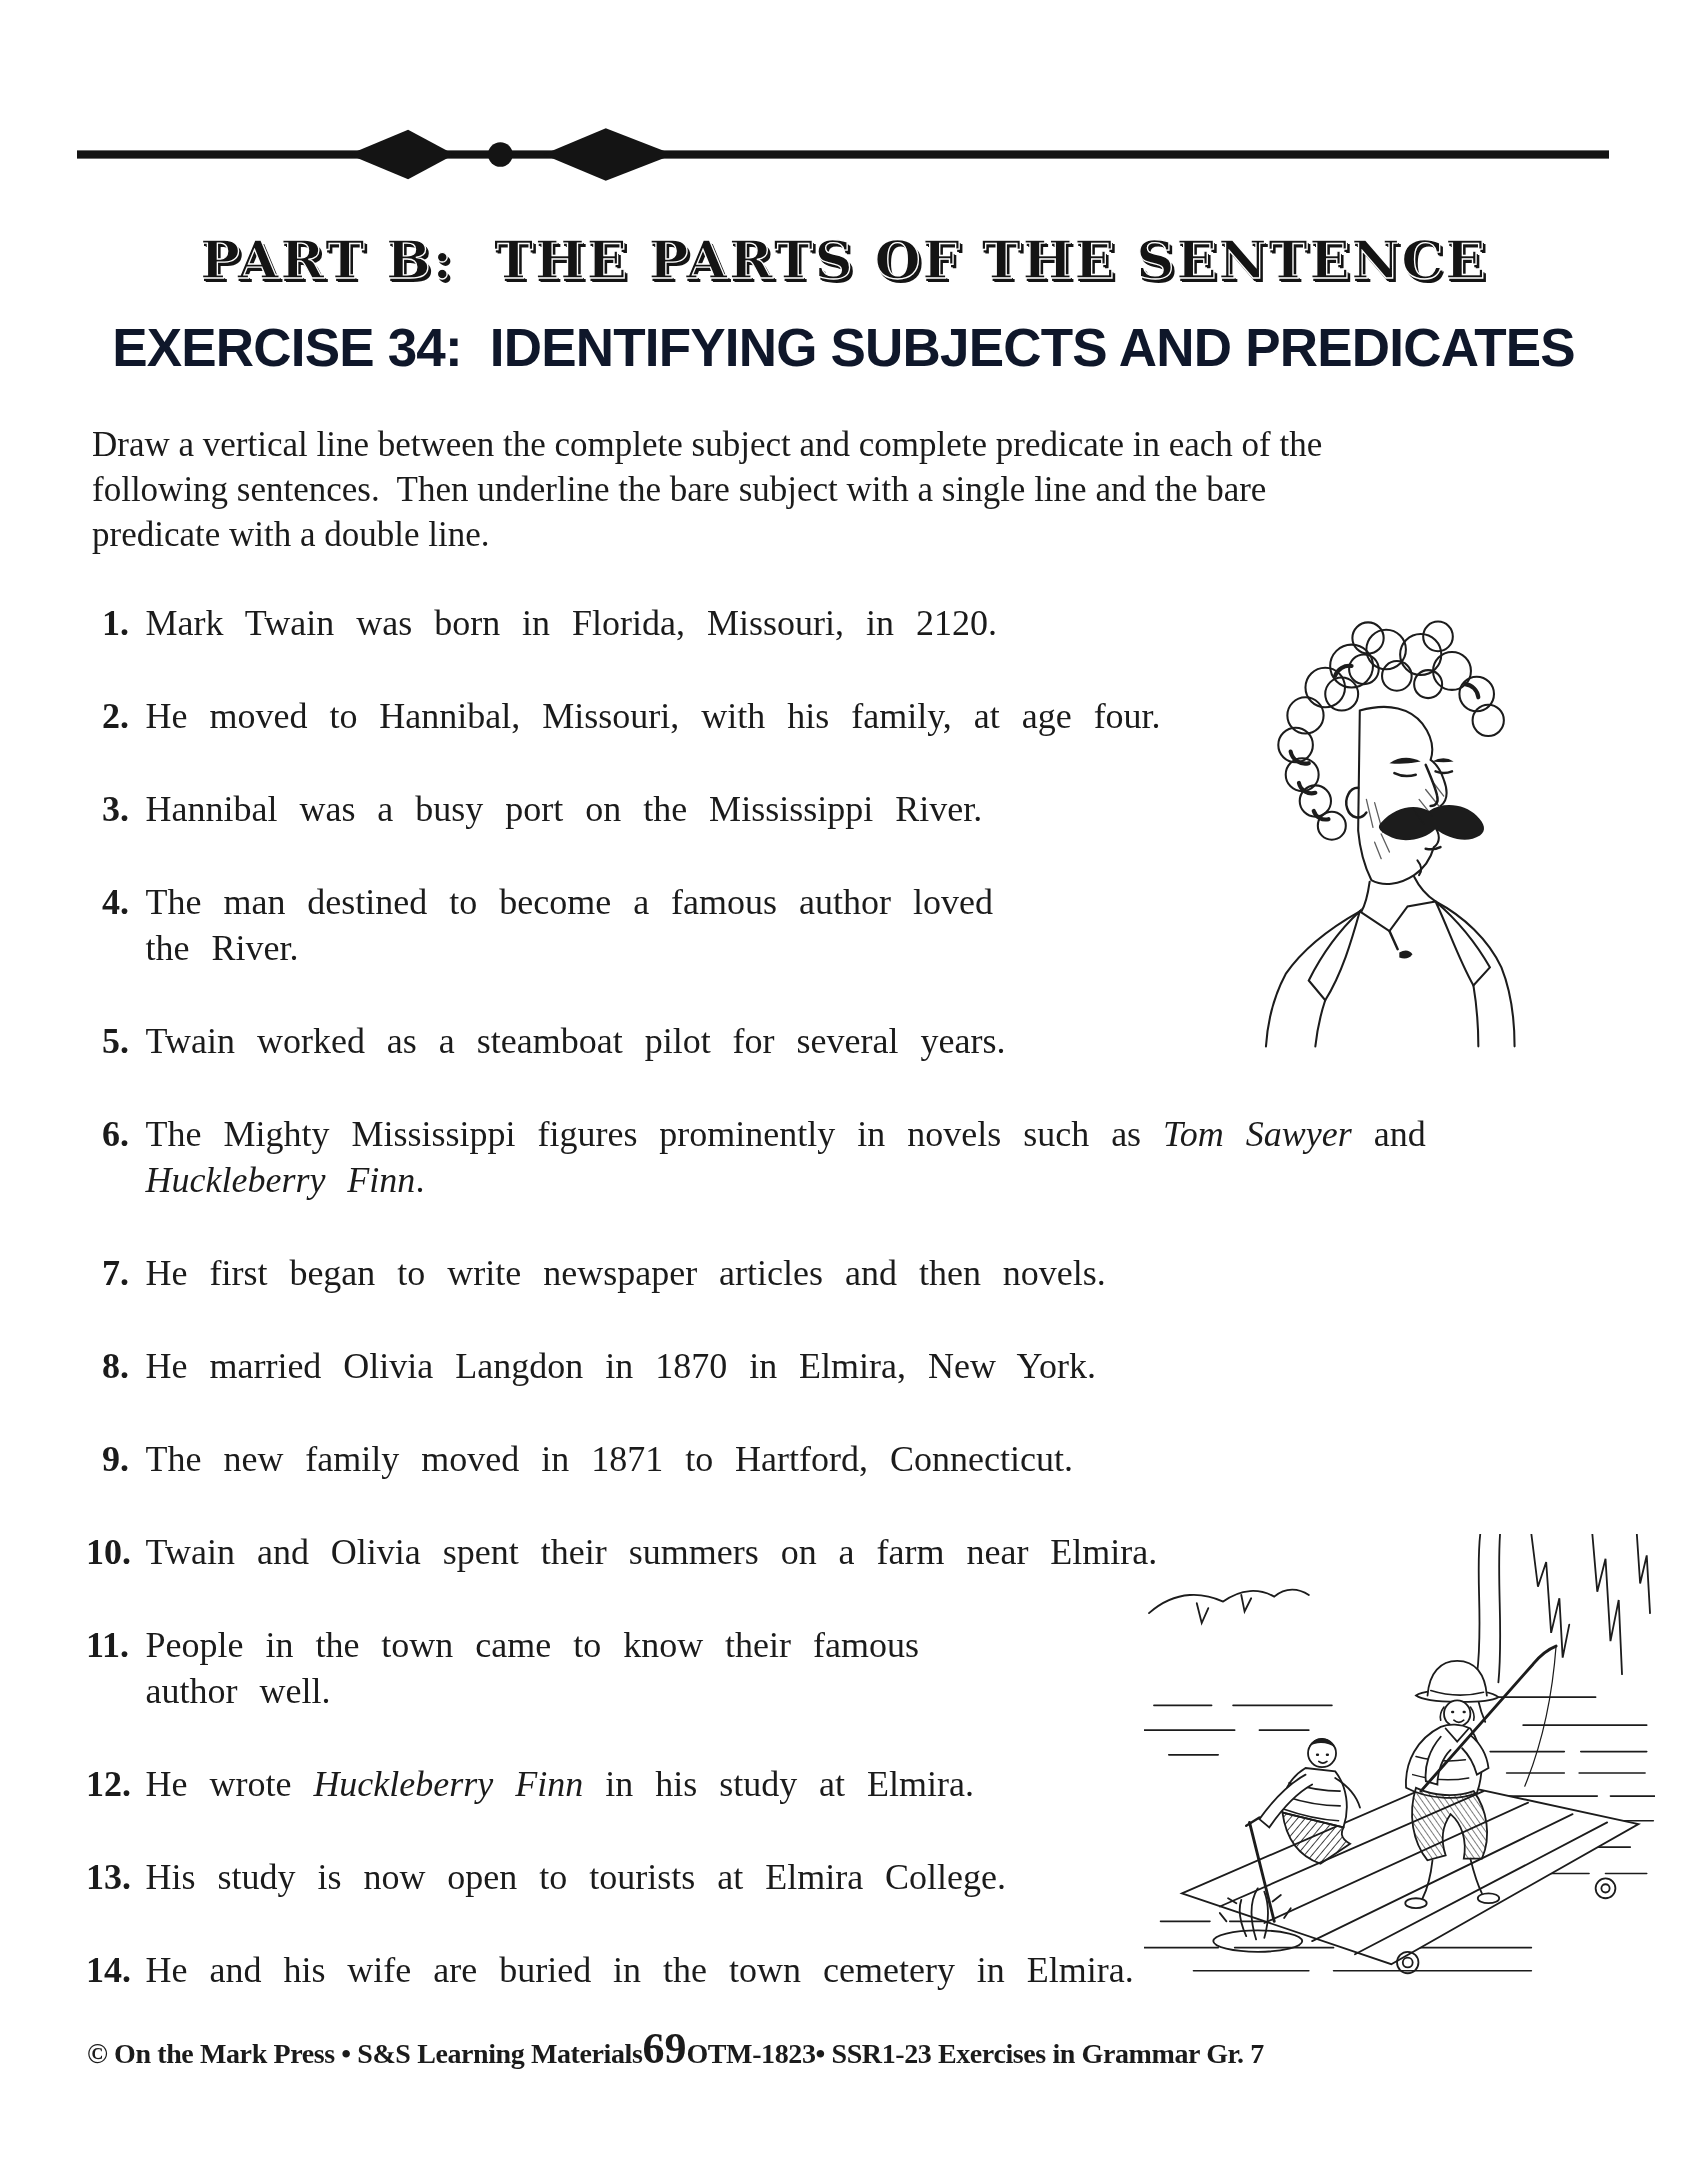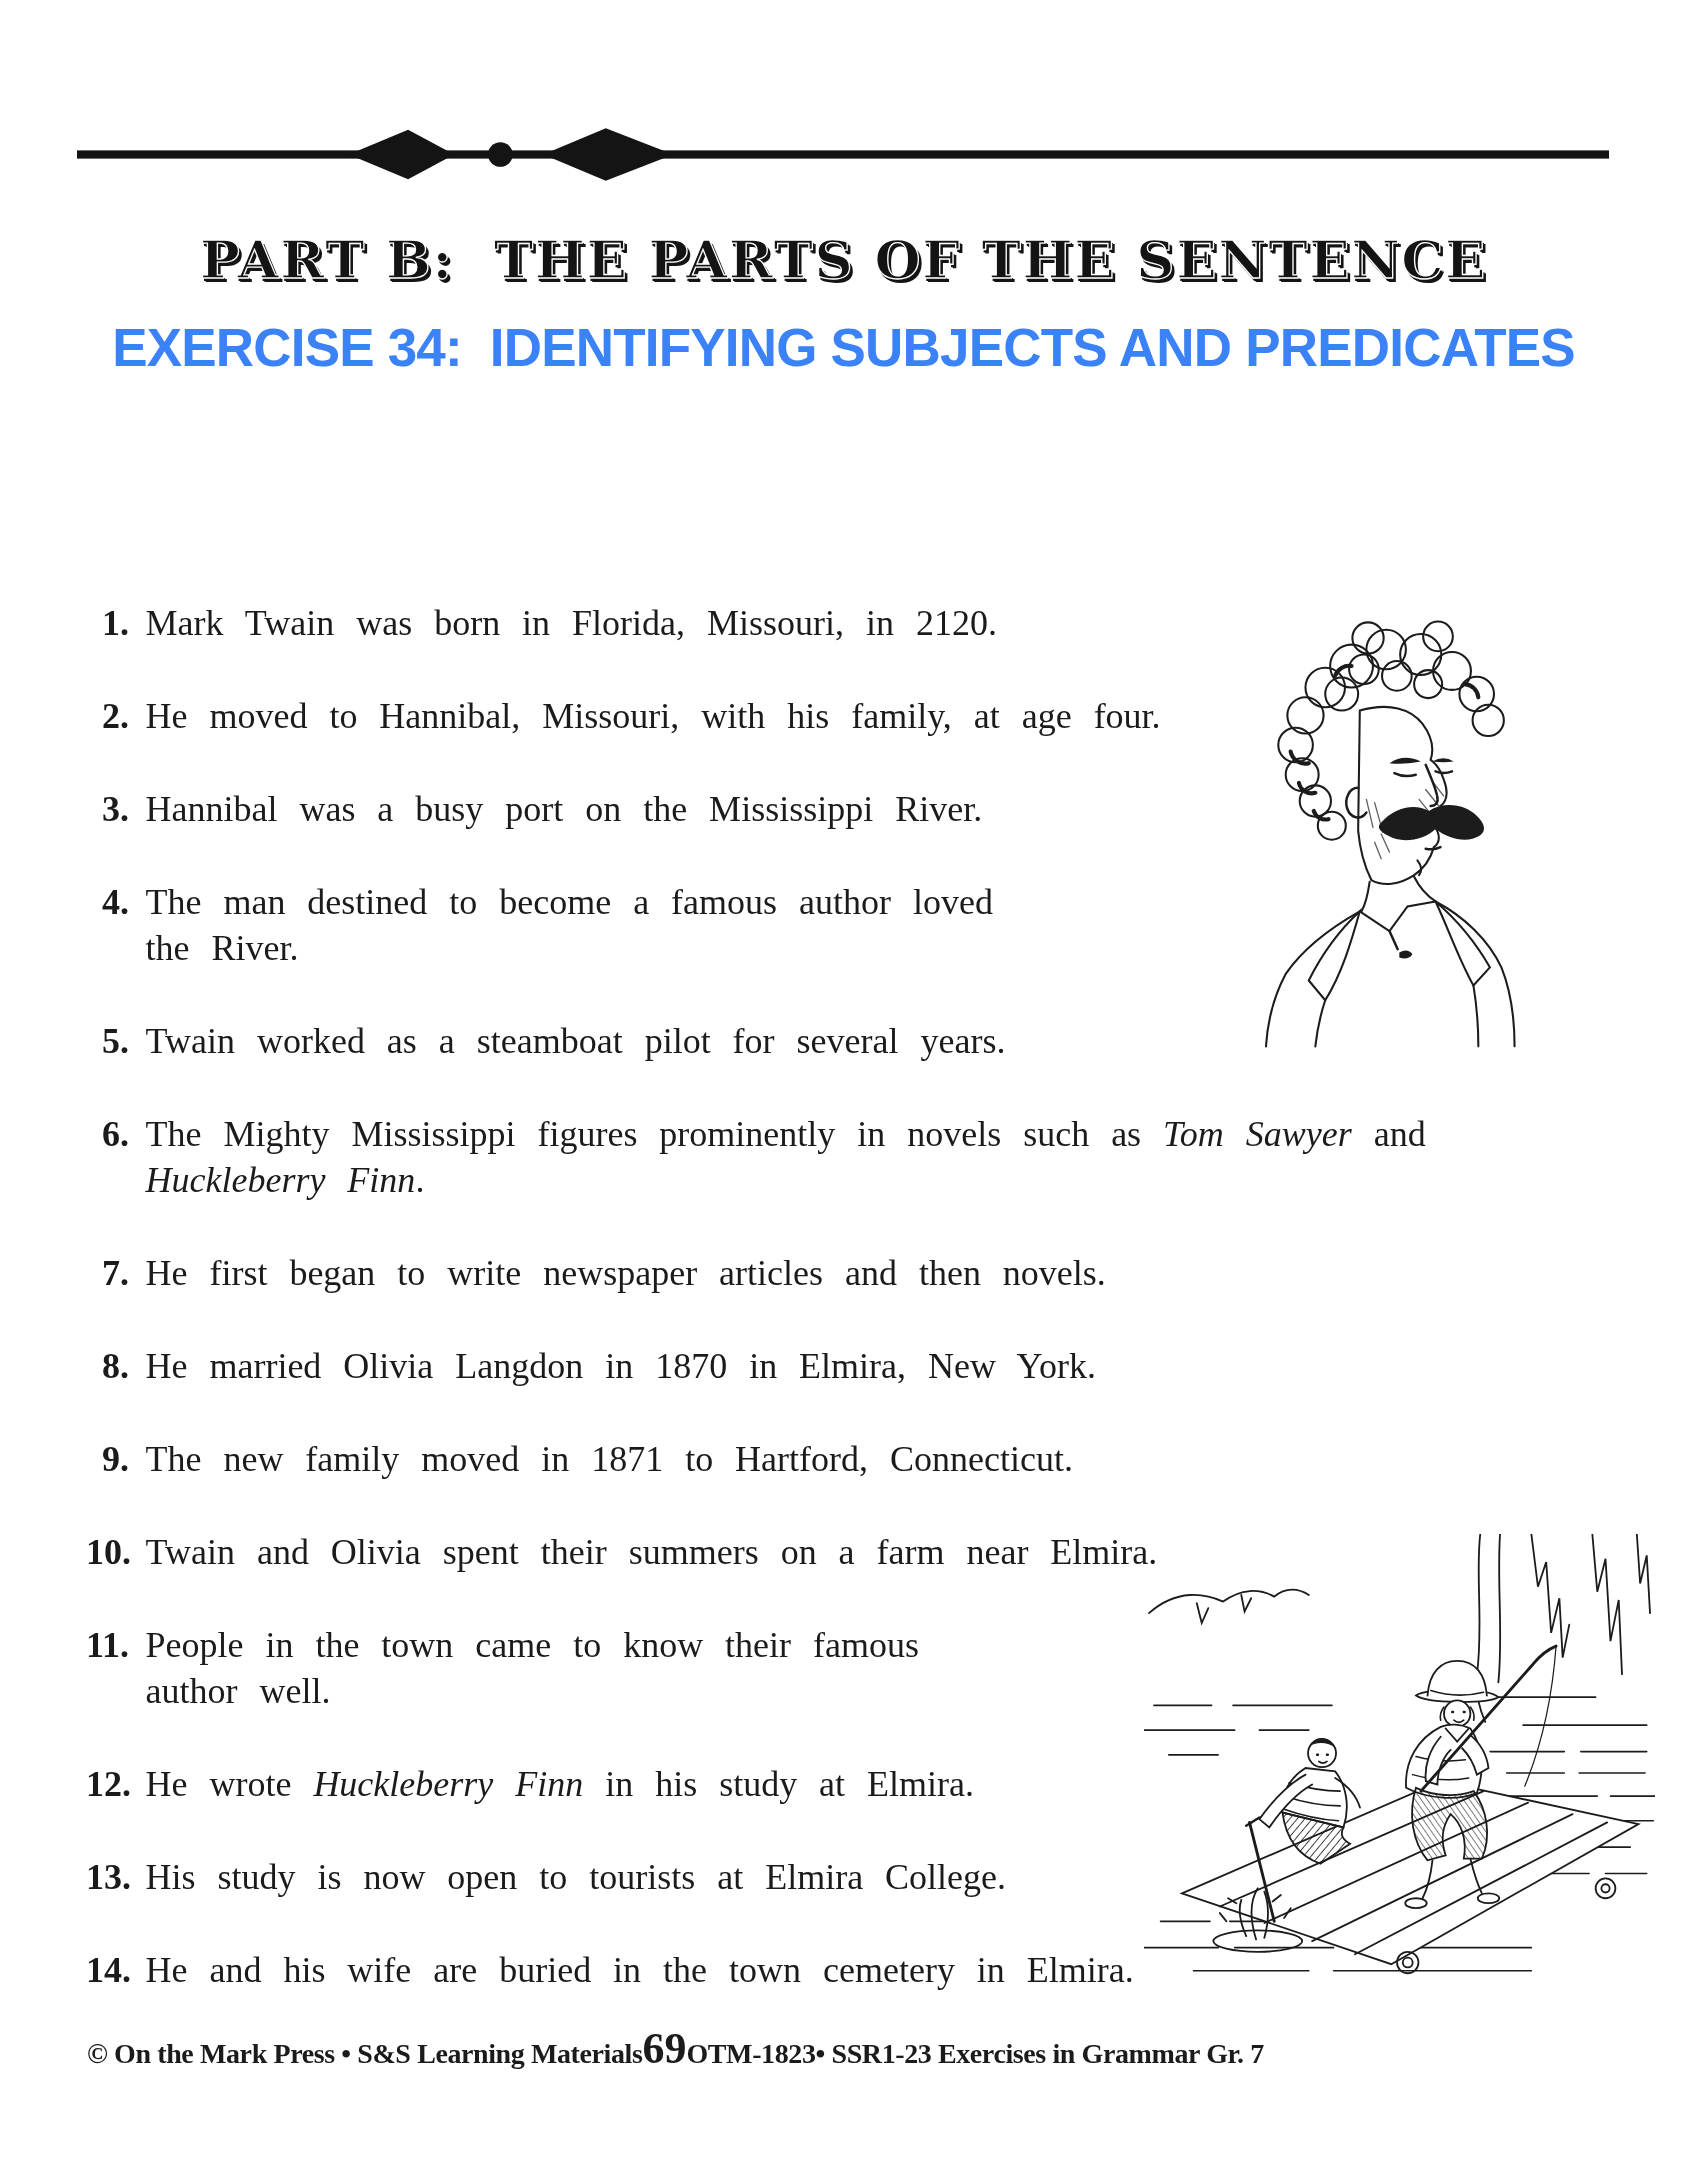--- a/index.html
+++ b/index.html
@@ -21,21 +21,21 @@
     -webkit-text-stroke:1.3px #ffffff;
     text-shadow:3.3px 4.1px 0 #141414, 1.6px 2.5px 0 #141414;
     white-space:pre-wrap;
     margin-top:24px;
   }
   .exercise-title{
     position:absolute;top:321px;left:0;width:100%;
     text-align:center;
     font-family:"Liberation Sans", sans-serif;
     font-weight:700;font-size:53px;letter-spacing:-0.8px;line-height:1;
-    color:#3b82f6;
+    color:#0f172a;
     white-space:pre-wrap;
   }
   .instructions{
     position:absolute;left:92px;top:422px;width:1499px;
     font-size:35px;line-height:45px;
     white-space:pre-wrap;
   }
   ol.sentences{
     position:absolute;left:86px;top:600px;width:1516px;
     margin:0;padding:0;list-style:none;
@@ -76,20 +76,21 @@
       <rect x="0" y="33" width="1860" height="10"></rect>
       <polygon points="330,38 402,8 458,38 402,68"></polygon>
       <circle cx="514" cy="38" r="15"></circle>
       <polygon points="566,38 642,6 724,38 642,70"></polygon>
     </g>
   </svg>
 
   <div class="part-title">PART B:  THE PARTS OF THE SENTENCE</div>
   <div class="exercise-title">EXERCISE 34:  IDENTIFYING SUBJECTS AND PREDICATES</div>
 
+  <div class="instructions">Draw a vertical line between the complete subject and complete predicate in each of the<br>following sentences.  Then underline the bare subject with a single line and the bare<br>predicate with a double line.</div>
 
   <ol class="sentences">
       <li>
         <span class="num">1.</span>
         <span class="txt"><span>Mark Twain was born in Florida, Missouri, in 2120.</span></span>
       </li>
       <li>
         <span class="num">2.</span>
         <span class="txt"><span>He moved to Hannibal, Missouri, with his family, at age four.</span></span>
       </li>

